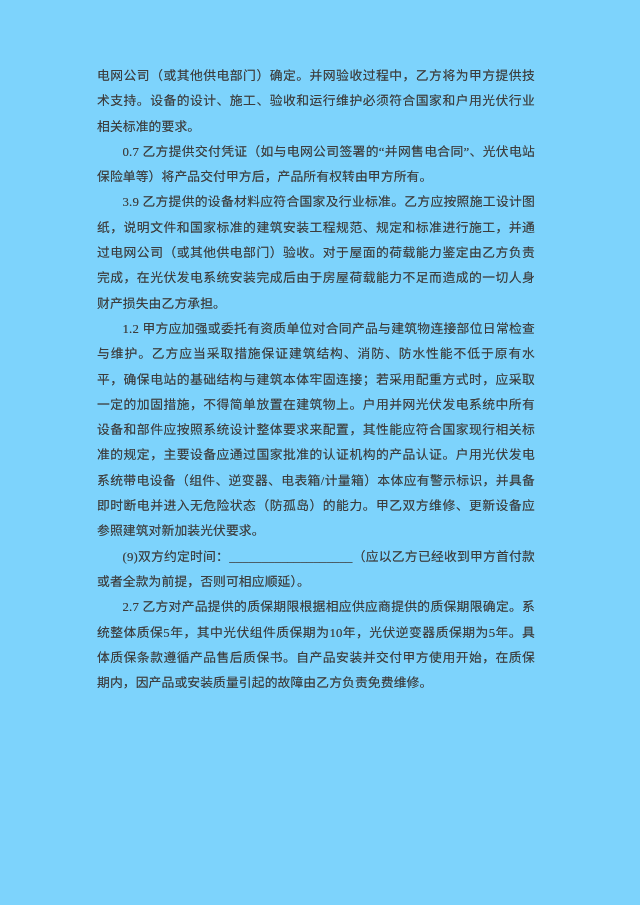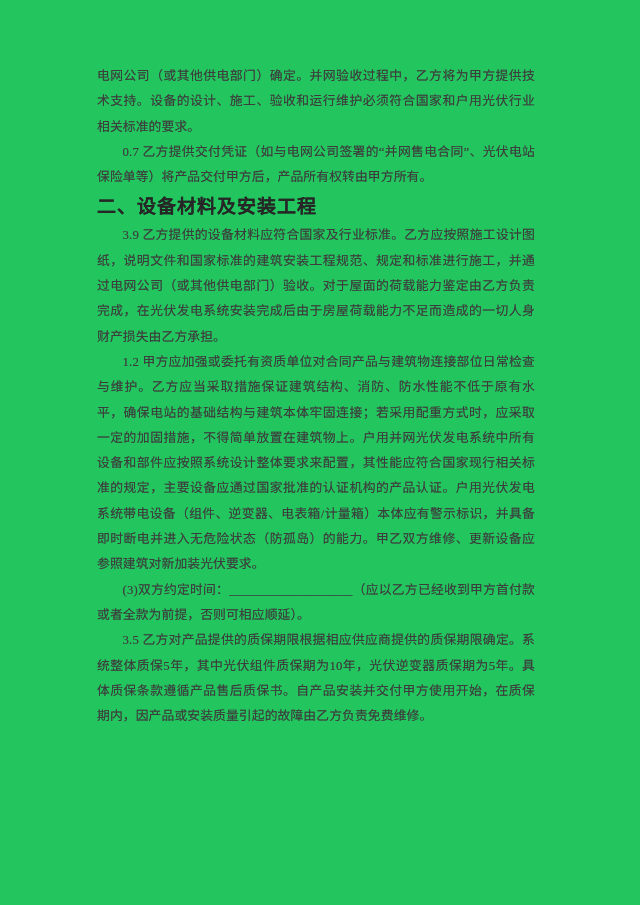--- a/index.html
+++ b/index.html
@@ -5,21 +5,21 @@
   html, body {
     margin: 0;
     padding: 0;
     background: #f2f2f2;
   }
   .page {
     position: relative;
     width: 640px;
     height: 905px;
     margin: 0 auto;
-    background: #22c55e;
+    background: #7dd3fc;
     overflow: hidden;
     box-sizing: border-box;
     padding: 64px 106px 0 97px;
   }
   .doc {
     width: 438px;
     color: #3c3c3c;
     font-family: "Liberation Serif", "DejaVu Serif", serif;
     font-size: 12.8px;
     line-height: 25.3px;
@@ -50,27 +50,26 @@
 </head>
 <body>
 
 <div class="page">
   <div class="doc">
 
     <p class="para no-indent">电网公司（或其他供电部门）确定。并网验收过程中，乙方将为甲方提供技术支持。设备的设计、施工、验收和运行维护必须符合国家和户用光伏行业相关标准的要求。</p>
 
     <p class="para">0.7 乙方提供交付凭证（如与电网公司签署的“并网售电合同”、光伏电站保险单等）将产品交付甲方后，产品所有权转由甲方所有。</p>
 
-    <h2 class="heading">二、设备材料及安装工程</h2>
 
     <p class="para">3.9 乙方提供的设备材料应符合国家及行业标准。乙方应按照施工设计图纸，说明文件和国家标准的建筑安装工程规范、规定和标准进行施工，并通过电网公司（或其他供电部门）验收。对于屋面的荷载能力鉴定由乙方负责完成，在光伏发电系统安装完成后由于房屋荷载能力不足而造成的一切人身财产损失由乙方承担。</p>
 
     <p class="para">1.2 甲方应加强或委托有资质单位对合同产品与建筑物连接部位日常检查与维护。乙方应当采取措施保证建筑结构、消防、防水性能不低于原有水平，确保电站的基础结构与建筑本体牢固连接；若采用配重方式时，应采取一定的加固措施，不得简单放置在建筑物上。户用并网光伏发电系统中所有设备和部件应按照系统设计整体要求来配置，其性能应符合国家现行相关标准的规定，主要设备应通过国家批准的认证机构的产品认证。户用光伏发电系统带电设备（组件、逆变器、电表箱/计量箱）本体应有警示标识，并具备即时断电并进入无危险状态（防孤岛）的能力。甲乙双方维修、更新设备应参照建筑对新加装光伏要求。</p>
 
 
 
-    <p class="para">(3)双方约定时间：___________________（应以乙方已经收到甲方首付款或者全款为前提，否则可相应顺延）。</p>
+    <p class="para">(9)双方约定时间：___________________（应以乙方已经收到甲方首付款或者全款为前提，否则可相应顺延）。</p>
 
-    <p class="para">3.5 乙方对产品提供的质保期限根据相应供应商提供的质保期限确定。系统整体质保5年，其中光伏组件质保期为10年，光伏逆变器质保期为5年。具体质保条款遵循产品售后质保书。自产品安装并交付甲方使用开始，在质保期内，因产品或安装质量引起的故障由乙方负责免费维修。</p>
+    <p class="para">2.7 乙方对产品提供的质保期限根据相应供应商提供的质保期限确定。系统整体质保5年，其中光伏组件质保期为10年，光伏逆变器质保期为5年。具体质保条款遵循产品售后质保书。自产品安装并交付甲方使用开始，在质保期内，因产品或安装质量引起的故障由乙方负责免费维修。</p>
 
 
   </div>
 </div>
 
 </body></html>

